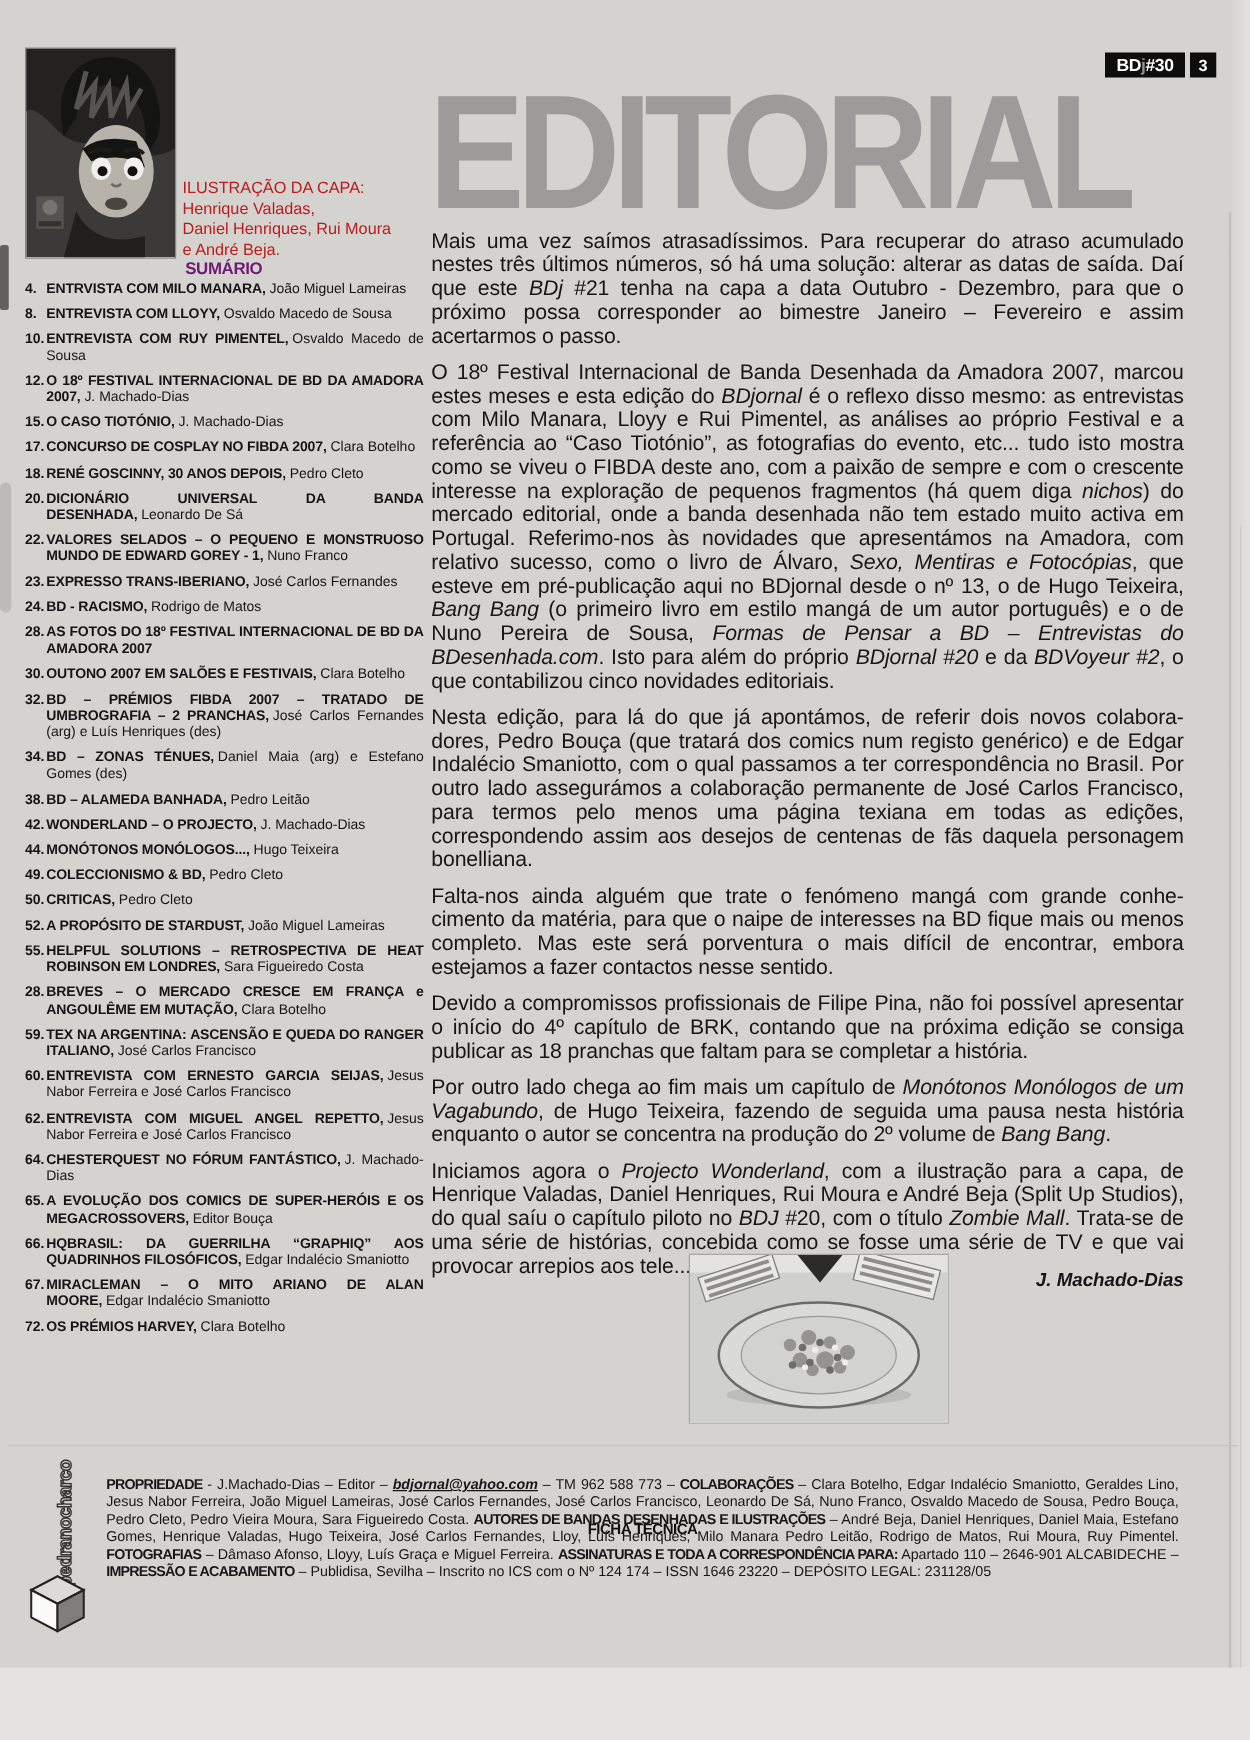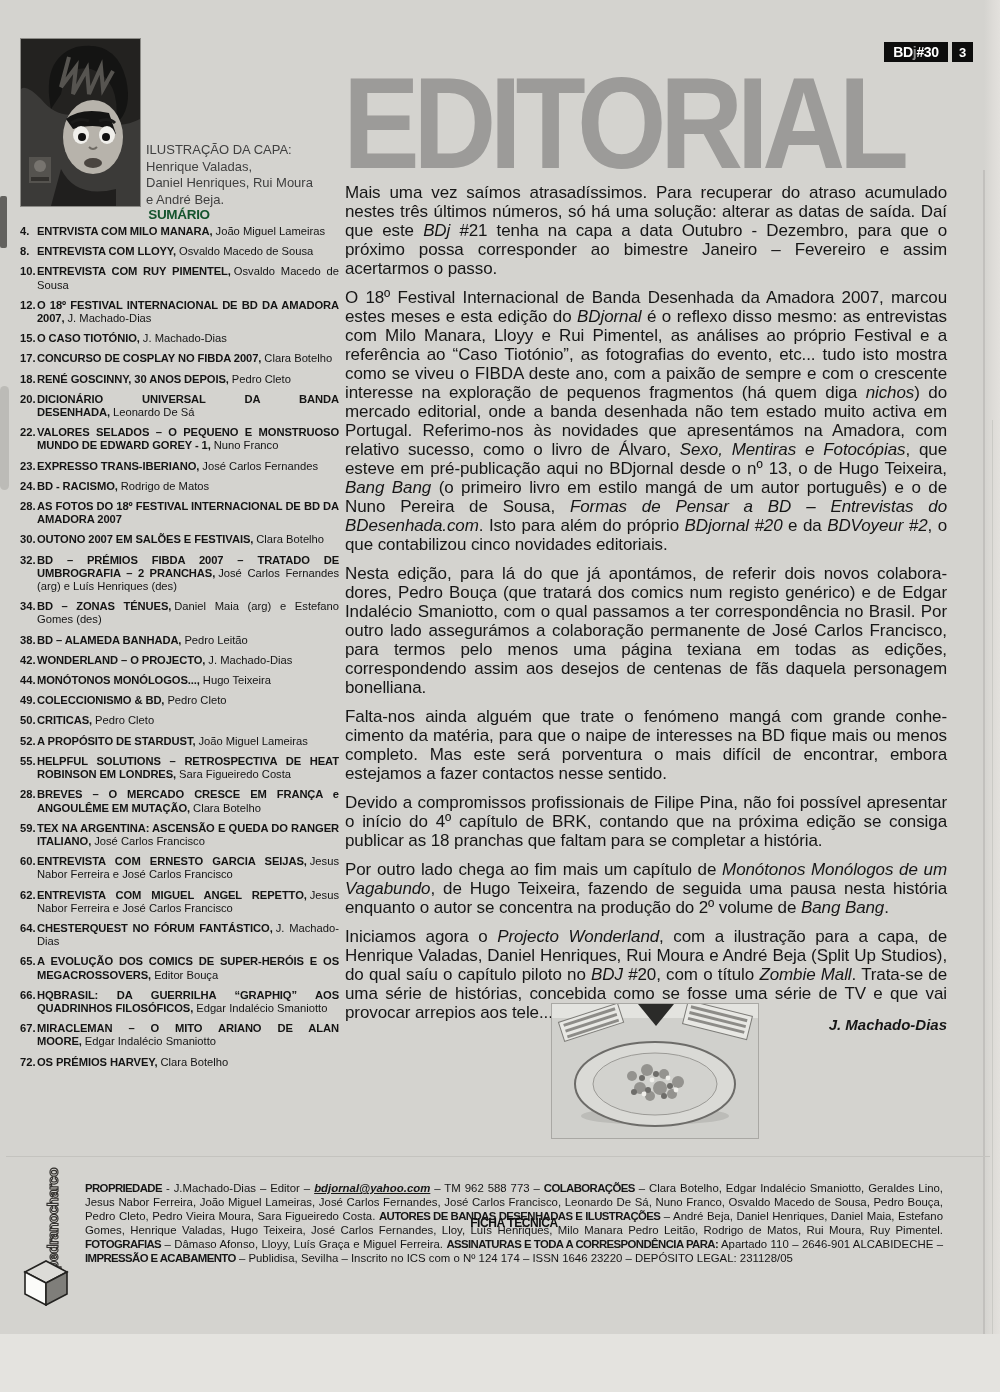--- a/index.html
+++ b/index.html
@@ -18,23 +18,23 @@
   
   .badge{position:absolute;top:42px;height:20px;background:#0d0d0d;color:#fff;
     font-weight:bold;display:flex;align-items:center;justify-content:center;}
   .badge-issue{left:884px;width:64px;font-size:14px;letter-spacing:-0.3px;}
   .badge-issue .j{color:#909090;}
   .badge-page{left:952px;width:21px;font-size:13px;}
 
   
   .cover-art{position:absolute;left:21px;top:39px;width:119px;height:167px;box-shadow:0 0 0 1px #8b8a86;}
   .cover-caption{position:absolute;left:146px;top:142px;width:200px;
-    font-size:13px;line-height:16.5px;color:#404040;}
+    font-size:13px;line-height:16.5px;color:#b91c1c;}
   .summary-title{position:absolute;left:20px;top:207px;width:318px;text-align:center;
-    font-size:13.5px;font-weight:bold;letter-spacing:-0.3px;color:#14532d;}
+    font-size:13.5px;font-weight:bold;letter-spacing:-0.3px;color:#701a75;}
   .toc{position:absolute;left:20px;top:225px;width:319px;}
   .toc-item{font-size:11.2px;line-height:13.2px;margin-bottom:7px;
     text-align:justify;padding-left:17px;text-indent:-17px;color:#141414;}
   .toc-num{display:inline-block;width:17px;text-indent:0;font-weight:bold;}
   .toc-title{font-weight:bold;letter-spacing:-0.1px;}
   .toc-author{font-weight:normal;margin-left:3px;}
 
   
   .editorial-title{position:absolute;left:343px;top:70px;width:660px;
     font-size:125px;line-height:102px;font-weight:bold;color:#9c9b99;

